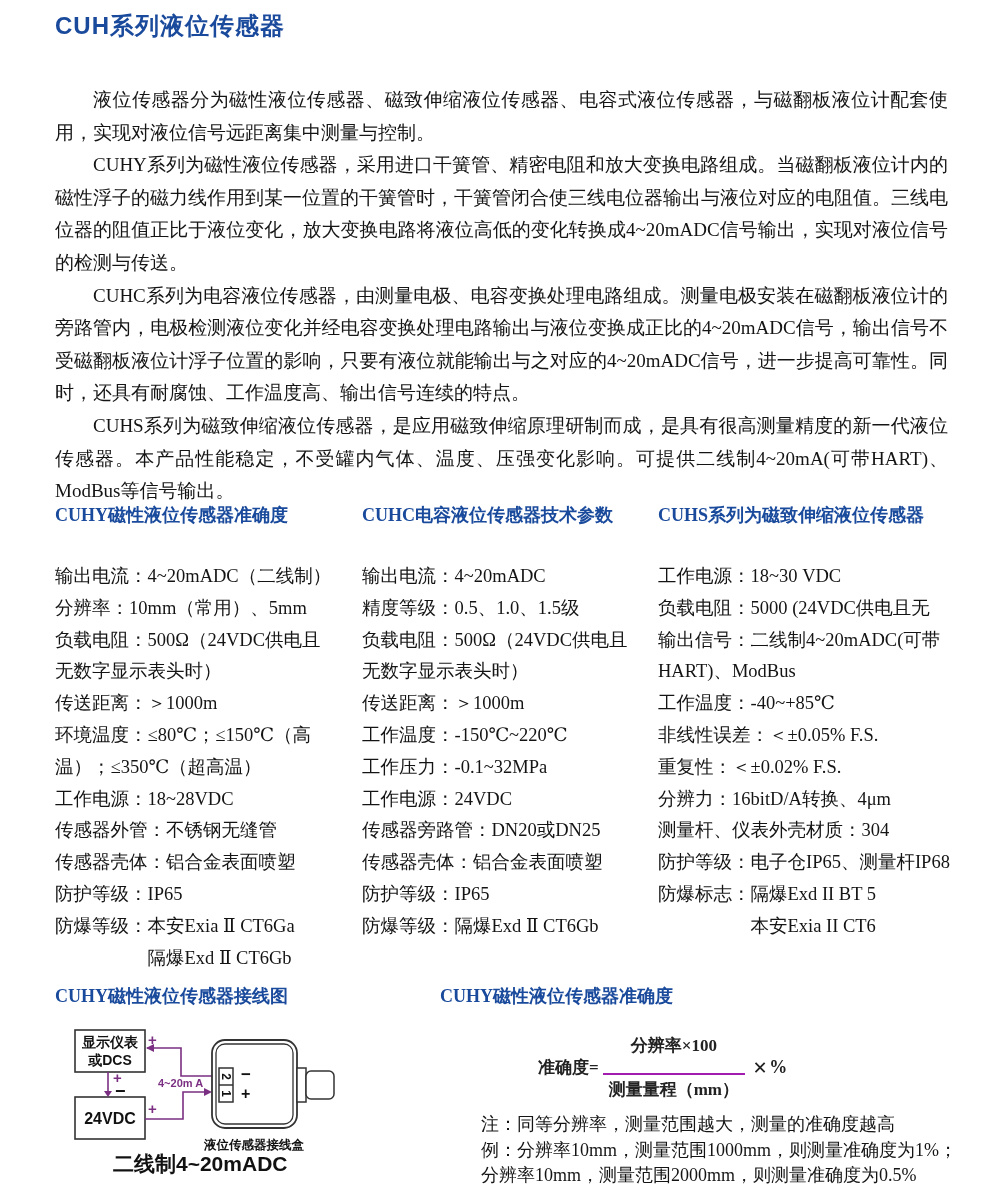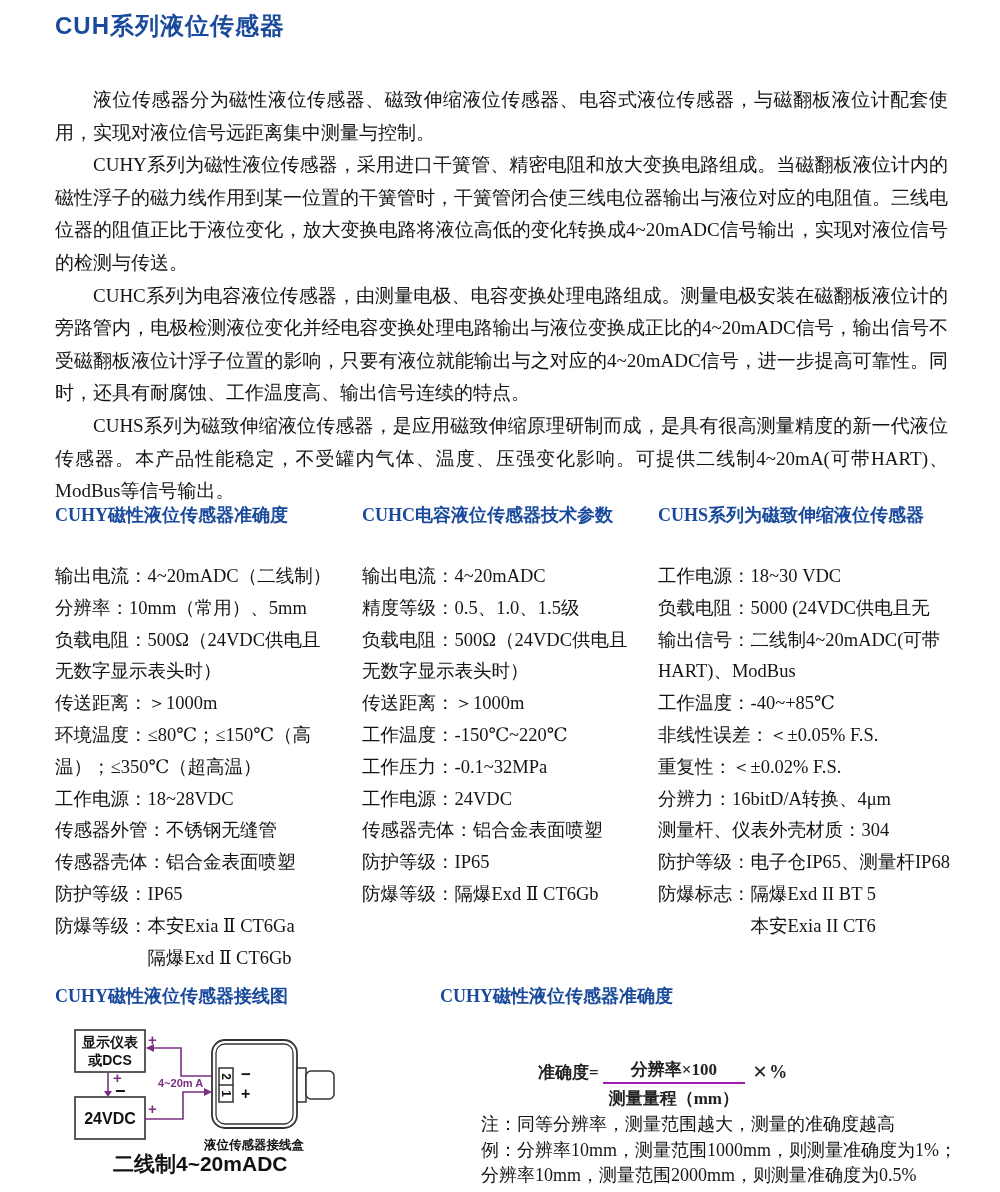--- a/index.html
+++ b/index.html
@@ -52,21 +52,21 @@
     position:absolute;left:113px;top:1150px;
     font-family:"Liberation Sans","DejaVu Sans",sans-serif;
     font-weight:bold;font-size:21px;color:#111;white-space:nowrap;
   }
   .formula{
     position:absolute;left:538px;top:1034px;
     display:flex;align-items:center;
     font-weight:bold;font-size:17px;color:#222;justify-content:flex-end;
   }
   .frac{display:flex;flex-direction:column;align-items:center;margin-left:4px;}
-  .frac-num{padding:0 10px 1px;margin-top:24px;}
+  .frac-num{padding:0 10px 16px;}
   .frac-den{border-top:2px solid #a21caf;padding:3px 6px 0;}
   .mult-sign{font-size:25px;font-weight:bold;margin:0 2px 0 8px;}
   .pct-sign{font-size:18px;}
   .notes{
     position:absolute;left:437px;top:1112px;
     font-size:18px;line-height:25.5px;margin-left:44px;
   }
   .notes div{white-space:nowrap;}
 </style>
 </head>
@@ -105,20 +105,21 @@
 <div class="spec-lines col2">
 
 <div class="spec-line">输出电流：4~20mADC</div>
     <div class="spec-line">精度等级：0.5、1.0、1.5级</div>
     <div class="spec-line">负载电阻：500Ω（24VDC供电且</div>
     <div class="spec-line">无数字显示表头时）</div>
     <div class="spec-line">传送距离：＞1000m</div>
     <div class="spec-line">工作温度：-150℃~220℃</div>
     <div class="spec-line">工作压力：-0.1~32MPa</div>
     <div class="spec-line">工作电源：24VDC</div>
+    <div class="spec-line">传感器旁路管：DN20或DN25</div>
     <div class="spec-line">传感器壳体：铝合金表面喷塑</div>
     <div class="spec-line">防护等级：IP65</div>
     <div class="spec-line">防爆等级：隔爆Exd Ⅱ CT6Gb</div>
   </div>
 <div class="spec-lines col3">
 
 <div class="spec-line">工作电源：18~30 VDC</div>
     <div class="spec-line">负载电阻：5000 (24VDC供电且无</div>
     <div class="spec-line">输出信号：二线制4~20mADC(可带</div>
     <div class="spec-line">HART)、ModBus</div>

